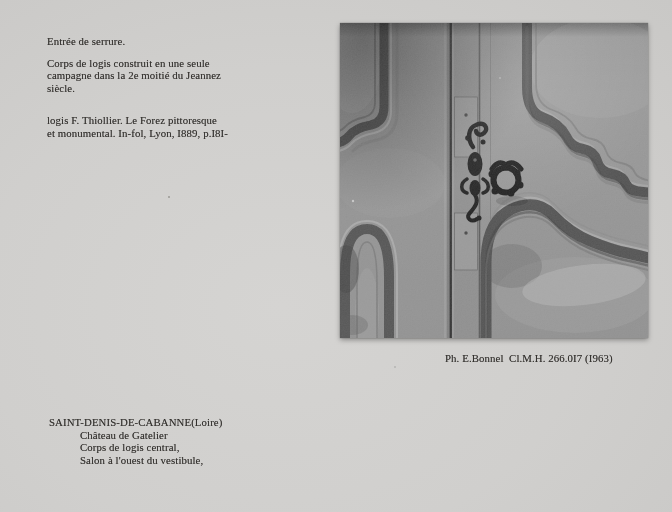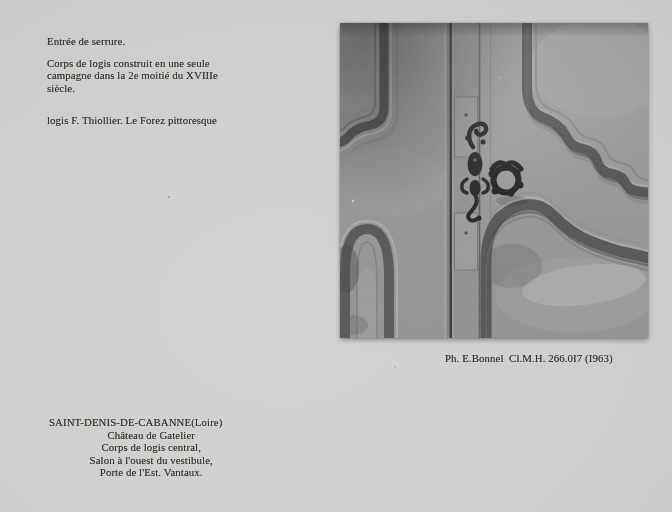--- a/index.html
+++ b/index.html
@@ -8,40 +8,41 @@
     background:radial-gradient(ellipse at 42% 60%, #d5d4d2 0%, #d0cfcd 55%, #c9c8c6 100%);
     font-family:Liberation Serif, serif;color:#34322f;
   }
   .line{white-space:pre;font-size:10.8px;line-height:12.5px;letter-spacing:.1px;
         text-shadow:0 0 .6px rgba(52,50,47,.55);}
   .notes{position:absolute;left:47px;top:35px;}
   .note-title{margin-bottom:9px;}
   .para-construction{margin-bottom:20px;}
   .caption{position:absolute;left:418px;top:352px;padding-left:27px;}
   .location{position:absolute;left:49px;top:416px;}
-  .location .indent{padding-left:31px;text-align:center;}
+  .location .indent{padding-left:31px;}
   figure.photo{position:absolute;left:340px;top:23px;width:308px;height:315px;margin:0;
         box-shadow:0 2px 5px rgba(0,0,0,.35),0 0 1px rgba(0,0,0,.45);}
   figure.photo svg{display:block;width:308px;height:315px;}
   .speck{position:absolute;border-radius:50%;background:#9a9995;}
 </style>
 </head>
 <body>
 
 <div class="card">
 
   <div class="notes">
     <div class="line note-title">Entrée de serrure.</div>
     <div class="para-construction">
       <div class="line">Corps de logis construit en une seule</div>
-      <div class="line">campagne dans la 2e moitié du XVIIIe</div>
+      <div class="line">campagne dans la 2e moitié du Jeannez</div>
       <div class="line">siècle.</div>
     </div>
     <div>
       <div class="line">logis F. Thiollier. Le Forez pittoresque</div>
+      <div class="line">et monumental. In-fol, Lyon, I889, p.I8I-</div>
     </div>
   </div>
 
   <figure class="photo">
     <svg viewBox="0 0 308 315" preserveAspectRatio="none" role="img">
       <defs>
         <linearGradient id="g-door" x1="0" y1="0" x2="0" y2="1">
           <stop offset="0" stop-color="#8d8d8d"></stop>
           <stop offset="0.25" stop-color="#979797"></stop>
           <stop offset="1" stop-color="#8f8f8f"></stop>
@@ -160,18 +161,17 @@
     </svg>
   </figure>
 
   <div class="line caption">Ph. E.Bonnel  Cl.M.H. 266.0I7 (I963)</div>
 
   <div class="location">
     <div class="line">SAINT-DENIS-DE-CABANNE(Loire)</div>
     <div class="line indent">Château de Gatelier</div>
     <div class="line indent">Corps de logis central,</div>
     <div class="line indent">Salon à l'ouest du vestibule,</div>
-    <div class="line indent">Porte de l'Est. Vantaux.</div>
   </div>
 
   <div class="speck" style="left:168px;top:196px;width:2px;height:2px;"></div>
   <div class="speck" style="left:394px;top:366px;width:2px;height:2px;opacity:.5;"></div>
 </div>
 
 </body></html>

